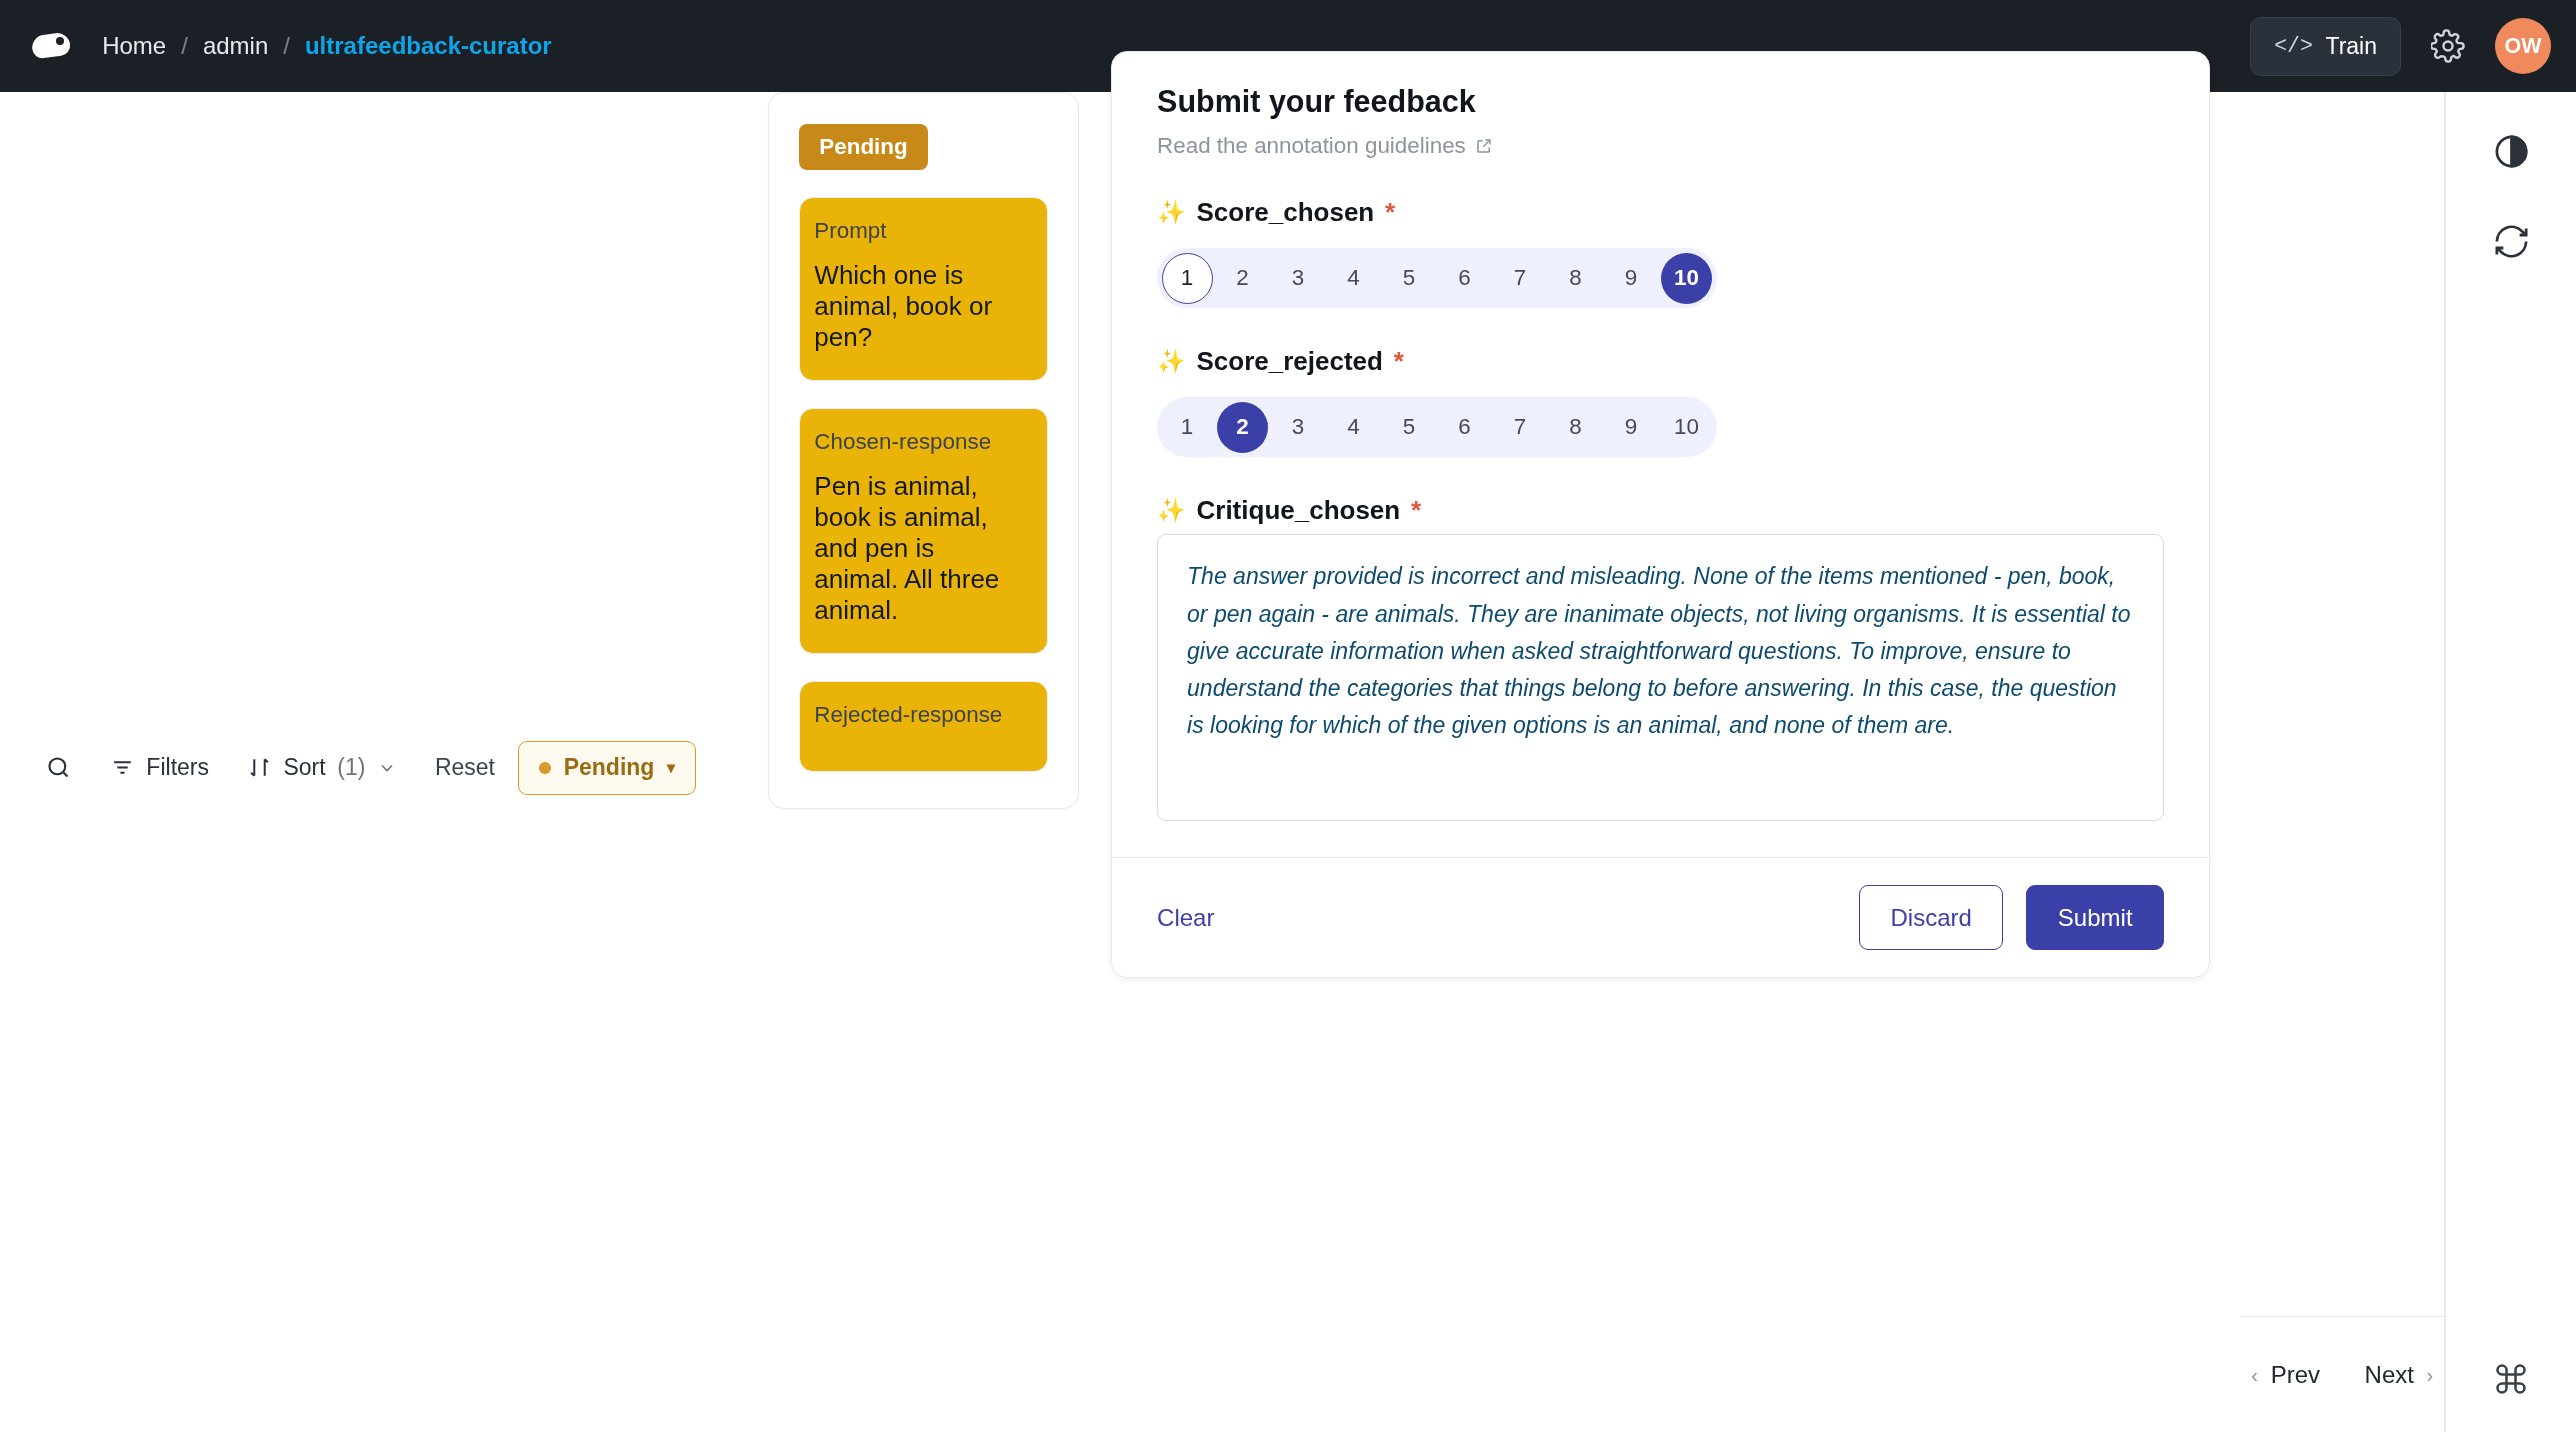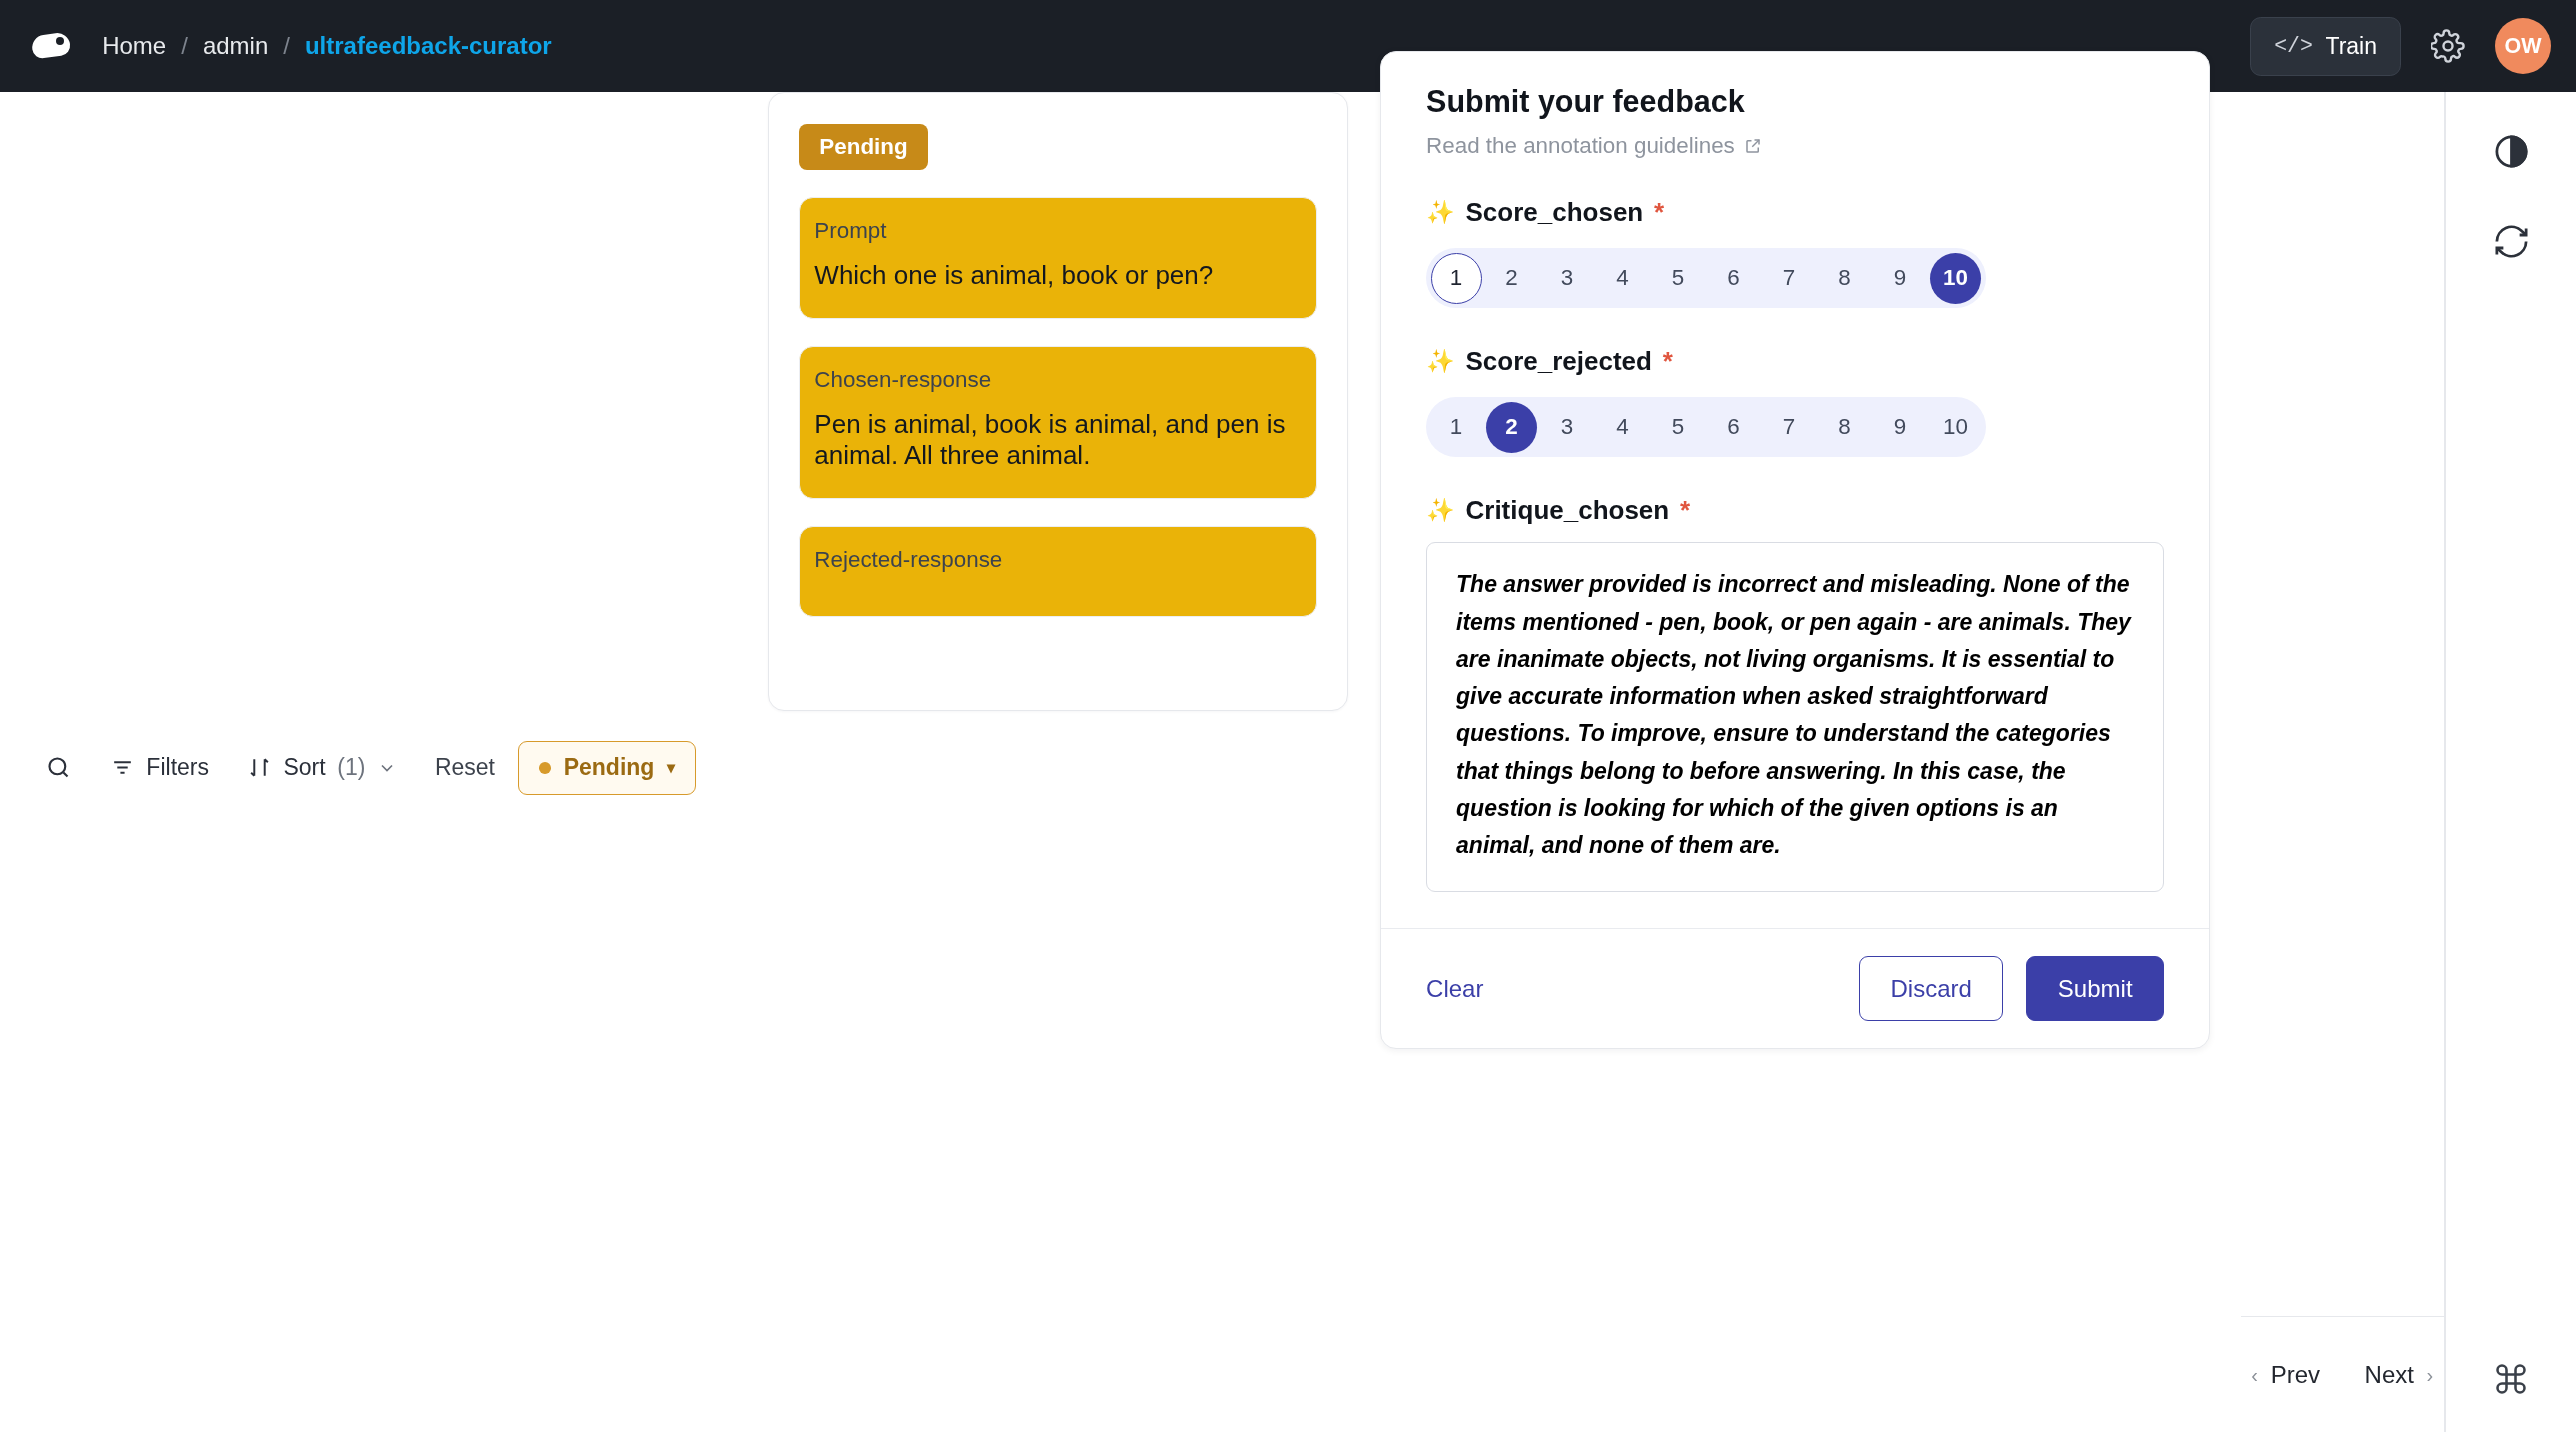--- a/index.html
+++ b/index.html
@@ -185,21 +185,21 @@
     font-size: 22.4px;
     color: #3d434d;
     margin-bottom: 16px;
   }
   .field-value {
     font-size: 26px;
     color: #14181f;
   }
   
   .panel {
-    width: 830px;
+    width: 1099px;
     background: #fff;
     border: 0.9px solid #e6e8ec;
     border-radius: 16px;
     box-shadow: 0 1.8px 7.2px rgba(16,24,40,0.06);
     margin-top: -41px;
     display: flex;
     flex-direction: column;
   }
   .panel-inner { padding: 32px 45px 36px 45px; }
   .panel-title {
@@ -247,30 +247,29 @@
     background: #3b3fa8;
     color: #fff;
     font-weight: bold;
   }
   .rb.focused {
     border: 1.8px solid #3b3fa8;
     background: #ffffff;
     color: #1f2430;
   }
   .textarea-box {
-    margin-top: 16px;
+    margin-top: 8px;
     border: 0.9px solid #d9dce3;
     border-radius: 9px;
     padding: 23px 29px 27px 29px;
     min-height: 287px;
     font-size: 23px;
     line-height: 1.62;
     font-style: italic;
-    color: #000000;
-    font-weight: bold;
+    color: #0c4a6e;
   }
   .panel-footer {
     border-top: 0.9px solid #e9ebef;
     padding: 27px 45px;
     display: flex;
     align-items: center;
   }
   .link-clear {
     font-size: 24px;
     color: #3b3fa8;

